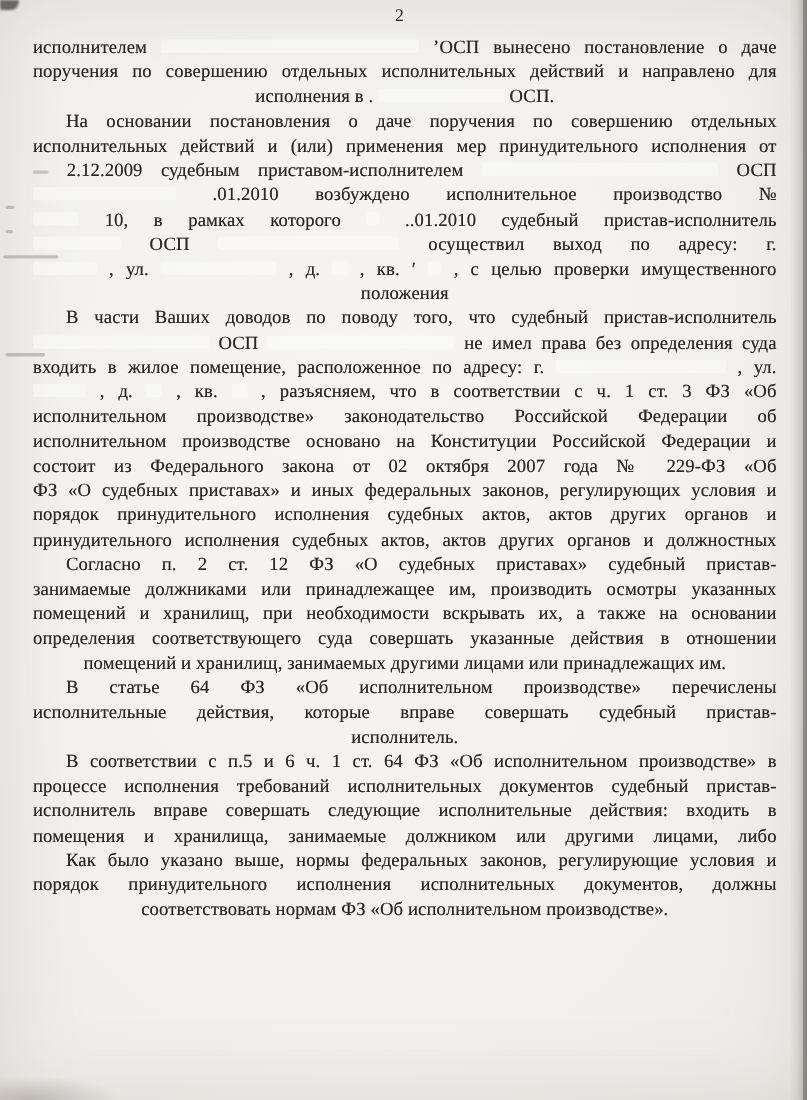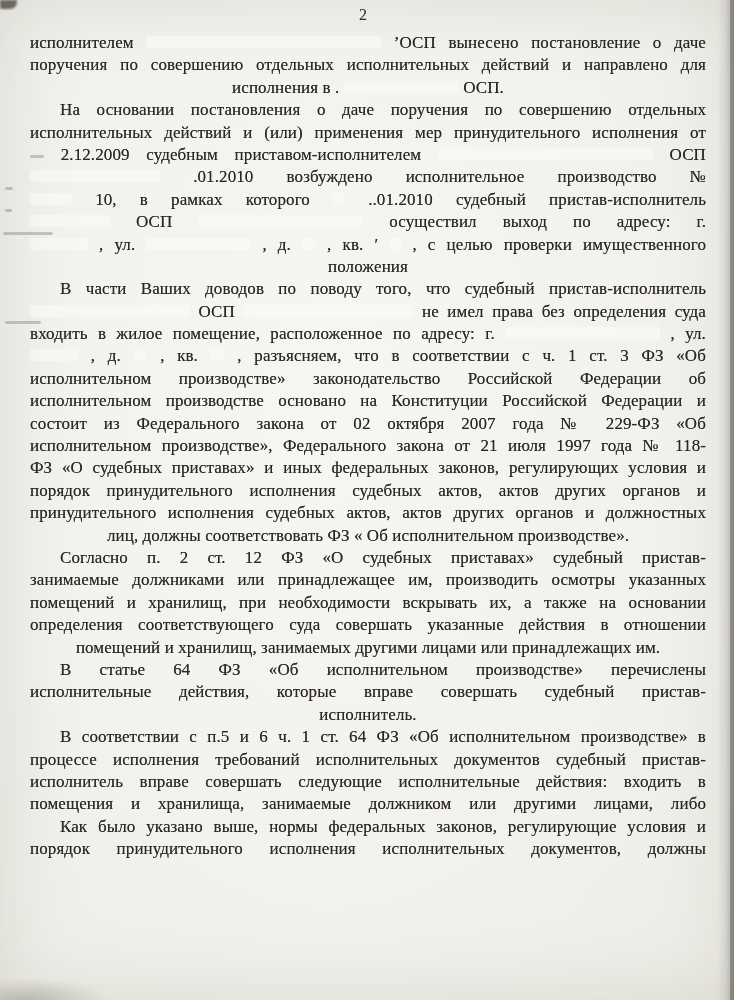--- a/index.html
+++ b/index.html
@@ -75,37 +75,36 @@
     <div class="line j"><span class="redact" style="width: 80px;"></span> <span>ОСП</span> <span class="redact" style="width: 165px;"></span> <span>осуществил выход по адресу: г.</span></div>
     <div class="line j"><span class="redact" style="width: 58px;"></span> <span>, ул.</span> <span class="redact" style="width: 105px;"></span> <span>, д.</span> <span class="redact" style="width: 14px;"></span> <span>, кв. ′</span> <span class="redact" style="width: 12px;"></span> <span>, с целью проверки имущественного</span></div>
     <div class="line"><span>положения</span></div>
     <div class="line j ind"><span>В части Ваших доводов по поводу того, что судебный пристав-исполнитель</span></div>
     <div class="line j"><span class="redact" style="width: 160px;"></span> <span>ОСП</span> <span class="redact" style="width: 170px;"></span> <span>не имел права без определения суда</span></div>
     <div class="line j"><span>входить в жилое помещение, расположенное по адресу: г.</span> <span class="redact" style="width: 155px;"></span> <span>, ул.</span></div>
     <div class="line j"><span class="redact" style="width: 48px;"></span> <span>, д.</span> <span class="redact" style="width: 14px;"></span> <span>, кв.</span> <span class="redact" style="width: 14px;"></span> <span>, разъясняем, что в соответствии с ч. 1 ст. 3 ФЗ «Об</span></div>
     <div class="line j"><span>исполнительном производстве» законодательство Российской Федерации об</span></div>
     <div class="line j"><span>исполнительном производстве основано на Конституции Российской Федерации и</span></div>
     <div class="line j"><span>состоит из Федерального закона от 02 октября 2007 года № 229-ФЗ «Об</span></div>
-    <div class="line j"><span>исполнительном производстве», Федерального закона от 21 июля 1997 года № 118-</span></div>
     <div class="line j"><span>ФЗ «О судебных приставах» и иных федеральных законов, регулирующих условия и</span></div>
     <div class="line j"><span>порядок принудительного исполнения судебных актов, актов других органов и</span></div>
     <div class="line j"><span>принудительного исполнения судебных актов, актов других органов и должностных</span></div>
-    <div class="line"><span>лиц, должны соответствовать ФЗ « Об исполнительном производстве».</span></div>
     <div class="line j ind"><span>Согласно п. 2 ст. 12 ФЗ «О судебных приставах» судебный пристав-</span></div>
     <div class="line j"><span>занимаемые должниками или принадлежащее им, производить осмотры указанных</span></div>
     <div class="line j"><span>помещений и хранилищ, при необходимости вскрывать их, а также на основании</span></div>
     <div class="line j"><span>определения соответствующего суда совершать указанные действия в отношении</span></div>
     <div class="line"><span>помещений и хранилищ, занимаемых другими лицами или принадлежащих им.</span></div>
     <div class="line j ind"><span>В статье 64 ФЗ «Об исполнительном производстве» перечислены</span></div>
     <div class="line j"><span>исполнительные действия, которые вправе совершать судебный пристав-</span></div>
     <div class="line"><span>исполнитель.</span></div>
     <div class="line j ind"><span>В соответствии с п.5 и 6 ч. 1 ст. 64 ФЗ «Об исполнительном производстве» в</span></div>
     <div class="line j"><span>процессе исполнения требований исполнительных документов судебный пристав-</span></div>
     <div class="line j"><span>исполнитель вправе совершать следующие исполнительные действия: входить в</span></div>
     <div class="line j"><span>помещения и хранилища, занимаемые должником или другими лицами, либо</span></div>
     <div class="line j ind"><span>Как было указано выше, нормы федеральных законов, регулирующие условия и</span></div>
     <div class="line j"><span>порядок принудительного исполнения исполнительных документов, должны</span></div>
+    <div class="line"><span>соответствовать нормам ФЗ «Об исполнительном производстве».</span></div>
   </div>
 
 <div class="margin-mark" style="top: 187px; left: 5px; width: 8px;"></div>
 <div class="margin-mark" style="top: 209px; left: 5px; width: 7px;"></div>
 <div class="margin-mark" style="top: 232px; left: 3px; width: 50px;"></div>
 <div class="margin-mark" style="top: 321px; left: 5px; width: 36px;"></div>
 
 </body></html>

